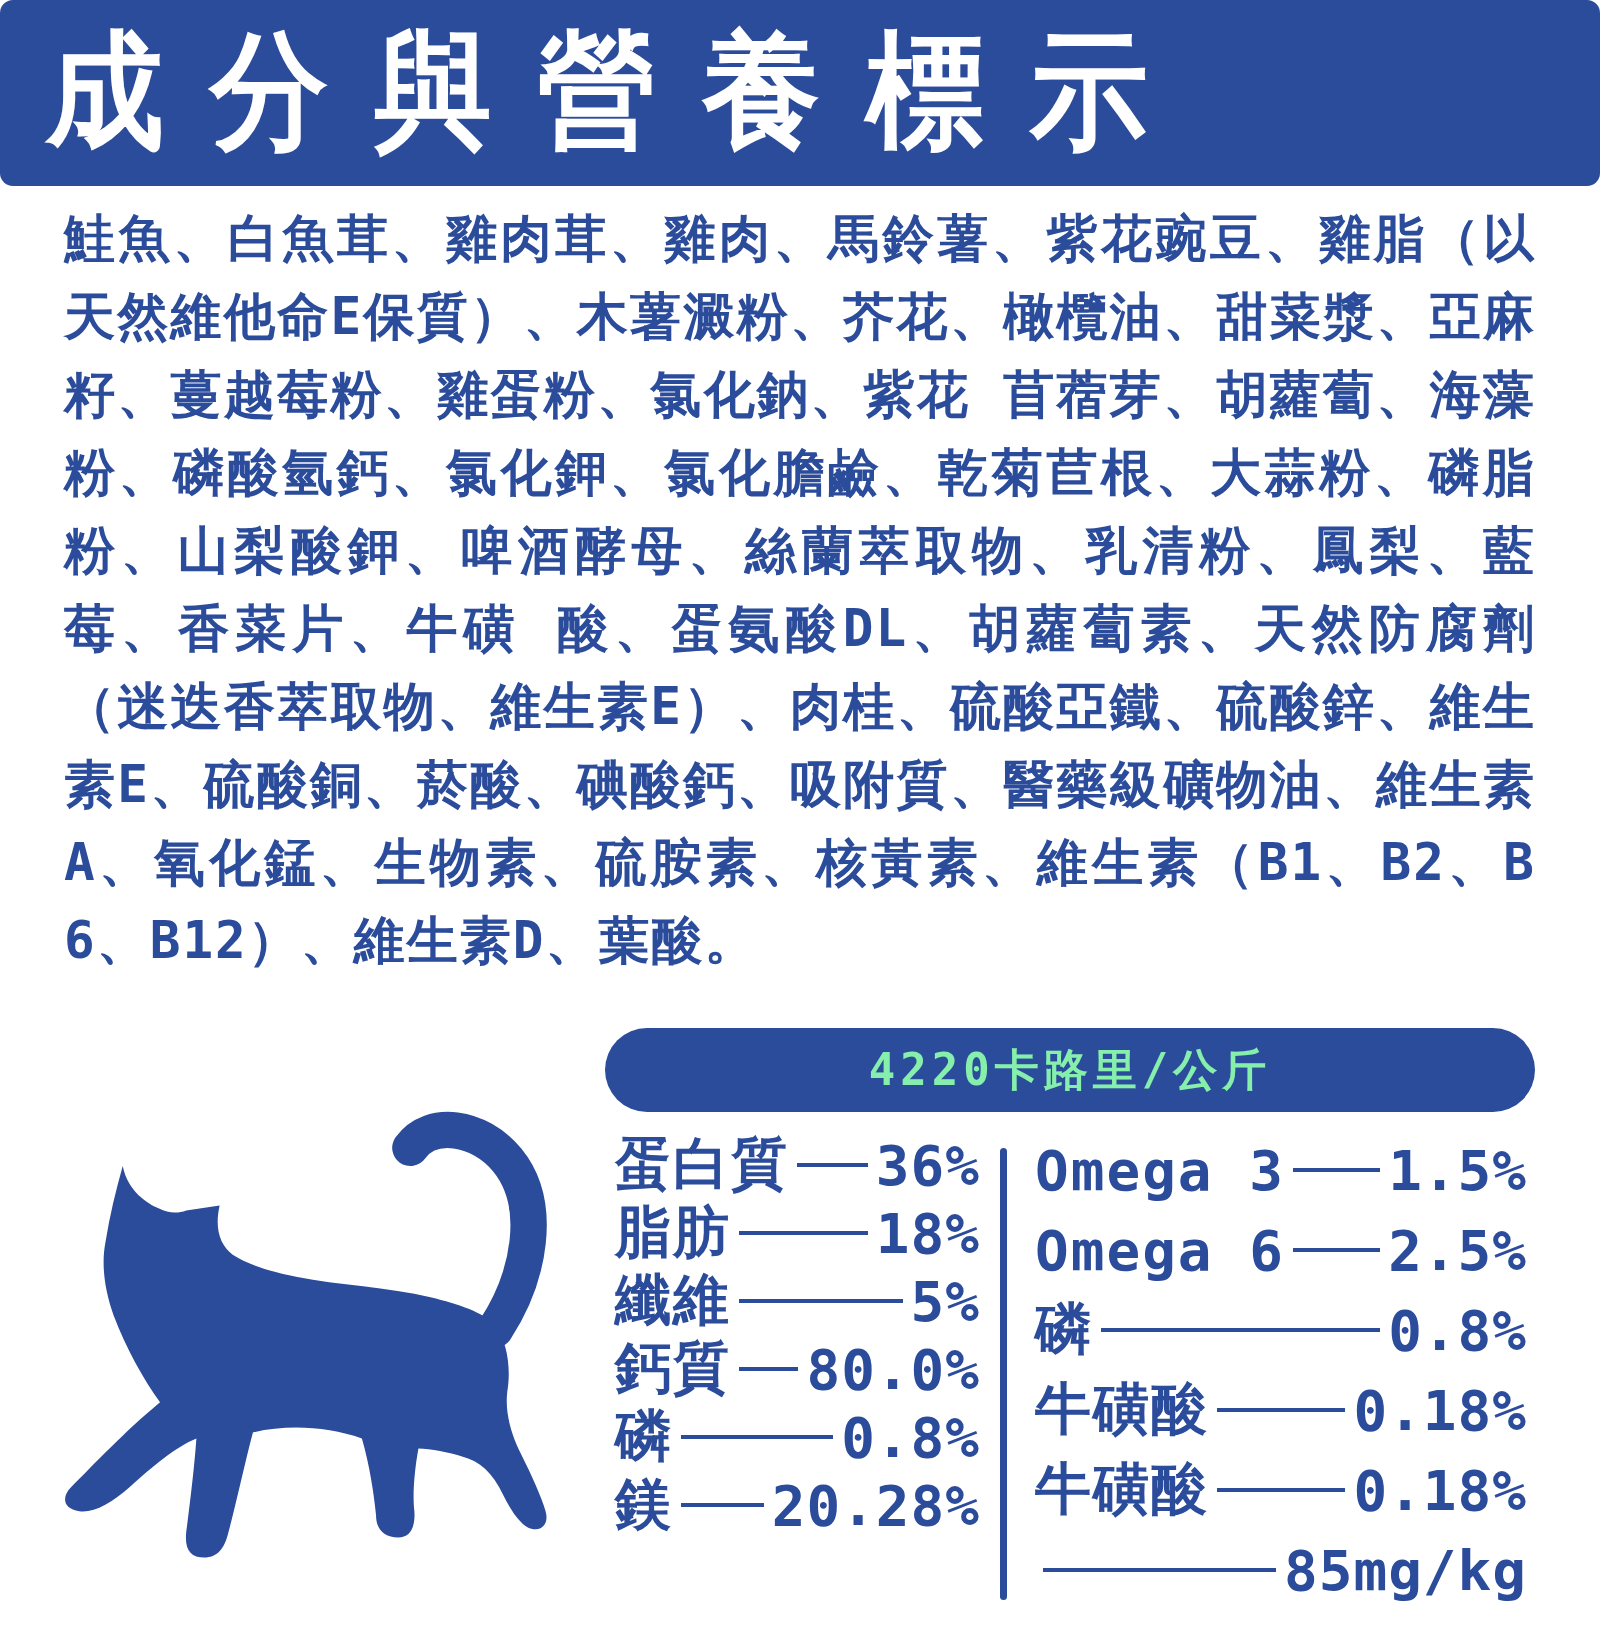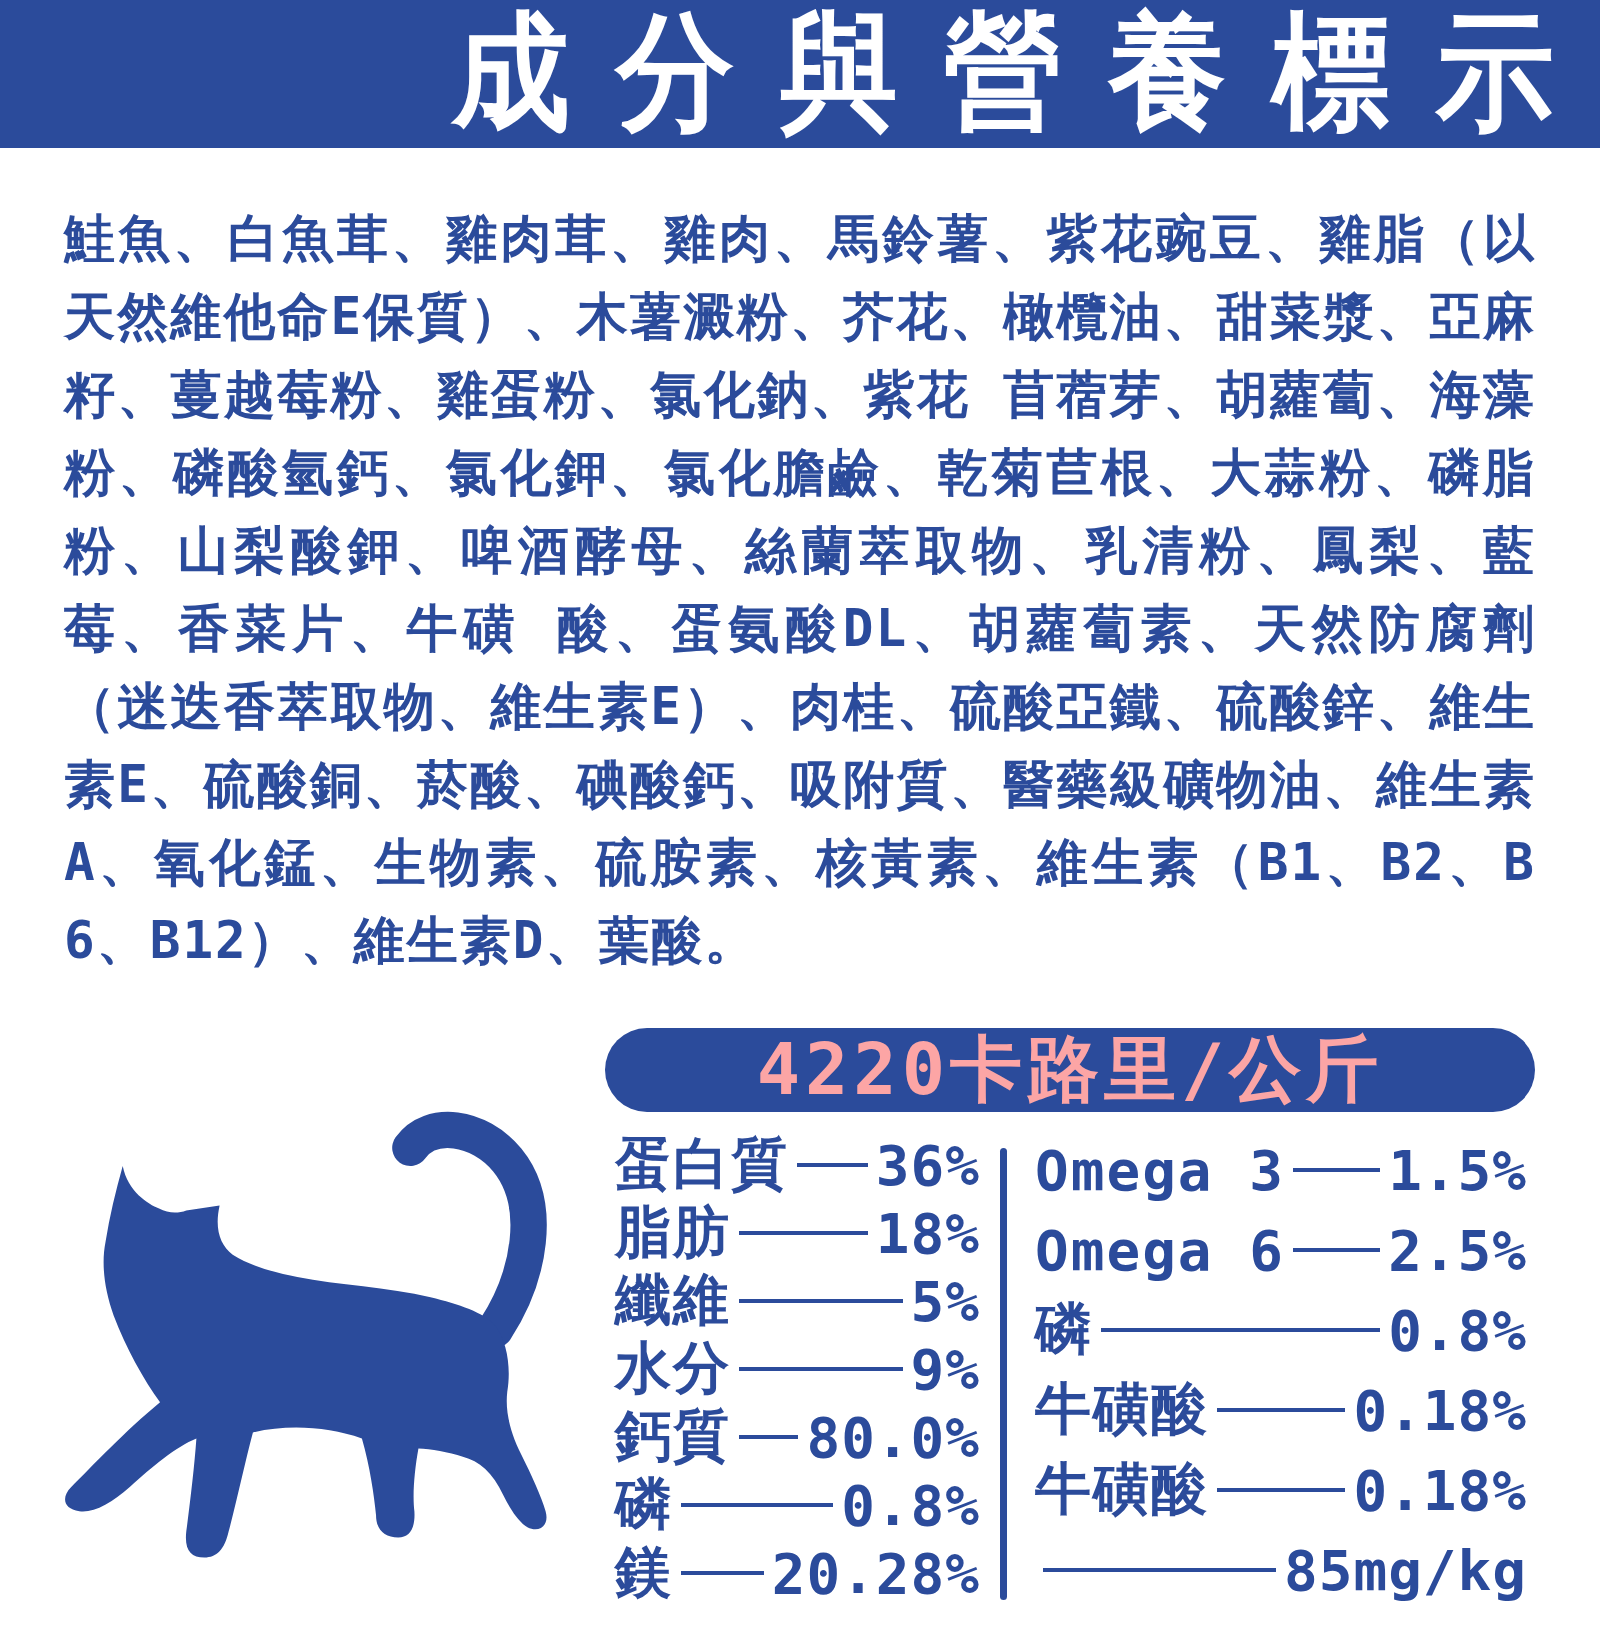--- a/index.html
+++ b/index.html
@@ -8,23 +8,23 @@
     position: relative;
     background: #ffffff;
     font-family: "DejaVu Sans Mono", "DejaVu Sans", "Liberation Sans", sans-serif;
     color: var(--primary, #2b4b9b);
     overflow: hidden;
   }
 
   .title-banner {
     position: absolute;
     left: 0; top: 0;
-    width: 1600px; height: 148px;
+    width: 1600px; height: 186px;
     background: var(--primary, #2b4b9b);
-    display: flex; align-items: center; justify-content: flex-end;
+    display: flex; align-items: center; justify-content: flex-start; border-radius: 13px;
   }
   .title-banner h1 {
     color: #ffffff;
     font-size: 118px;
     font-weight: 900;
     letter-spacing: 46px;
     padding-left: 46px; 
     white-space: nowrap;
     transform: scaleY(1.08);
   }
@@ -44,22 +44,22 @@
 
   .calorie-pill {
     position: absolute;
     left: 605px; top: 1028px;
     width: 930px; height: 84px;
     background: var(--primary, #2b4b9b);
     border-radius: 42px;
     display: flex; align-items: center; justify-content: center;
   }
   .calorie-pill span {
-    color: #fca5a5;
-    font-size: 72px;
+    color: #86efac;
+    font-size: 44px;
     font-weight: 700;
     letter-spacing: 5px;
     white-space: nowrap;
   }
 
   .cat-wrap {
     position: absolute;
     left: 55px; top: 1055px;
     width: 525px; height: 545px;
     color: var(--primary, #2b4b9b);
@@ -171,25 +171,20 @@
     <span class="label">脂肪</span>
     <span class="leader"></span>
     <span class="value">18%</span>
   </div>
   <div class="nutri-row">
     <span class="label">纖維</span>
     <span class="leader"></span>
     <span class="value">5%</span>
   </div>
   <div class="nutri-row">
-    <span class="label">水分</span>
-    <span class="leader"></span>
-    <span class="value">9%</span>
-  </div>
-  <div class="nutri-row">
     <span class="label">鈣質</span>
     <span class="leader"></span>
     <span class="value">80.0%</span>
   </div>
   <div class="nutri-row">
     <span class="label">磷</span>
     <span class="leader"></span>
     <span class="value">0.8%</span>
   </div>
   <div class="nutri-row">

